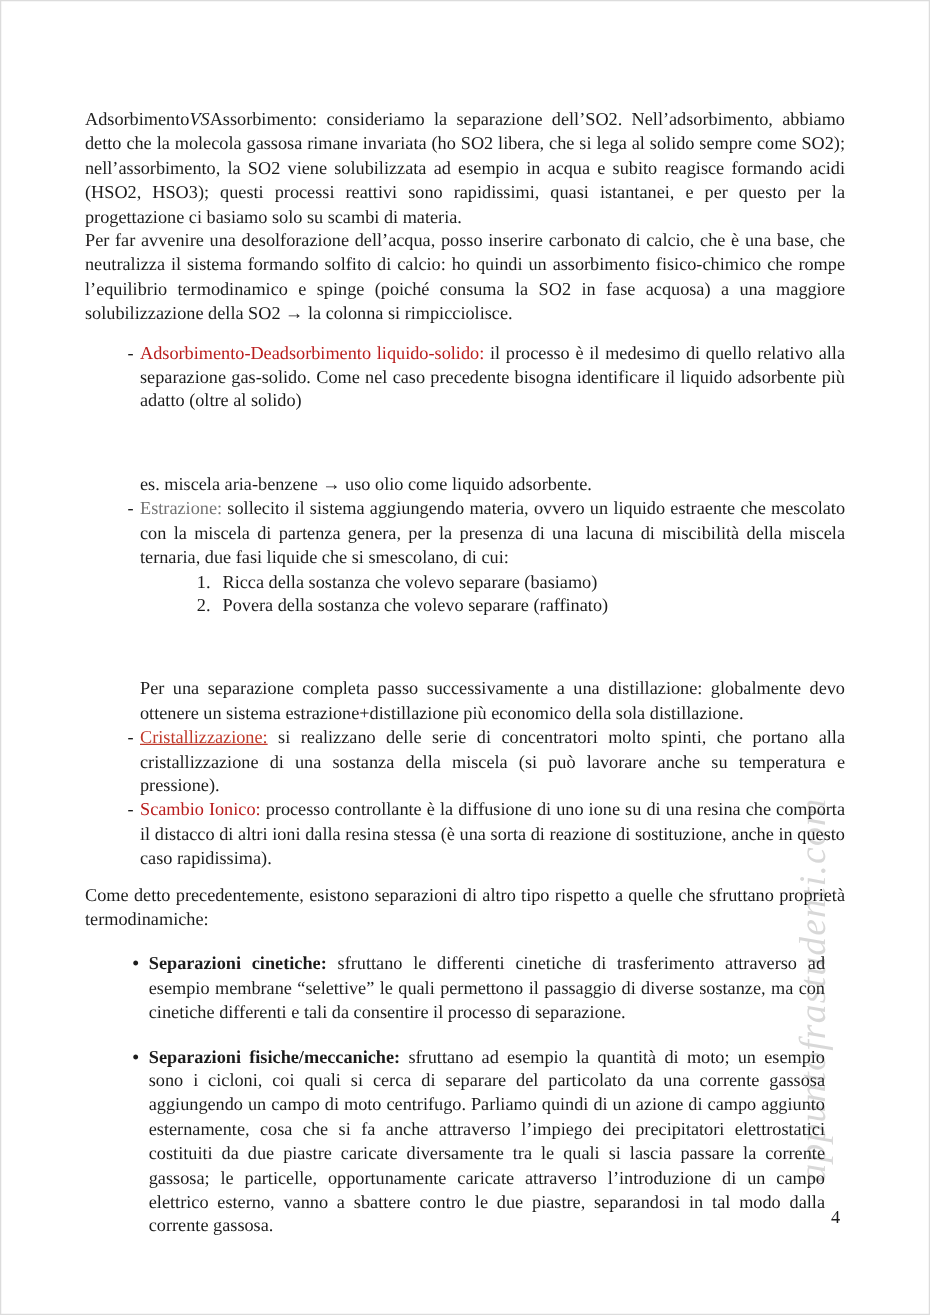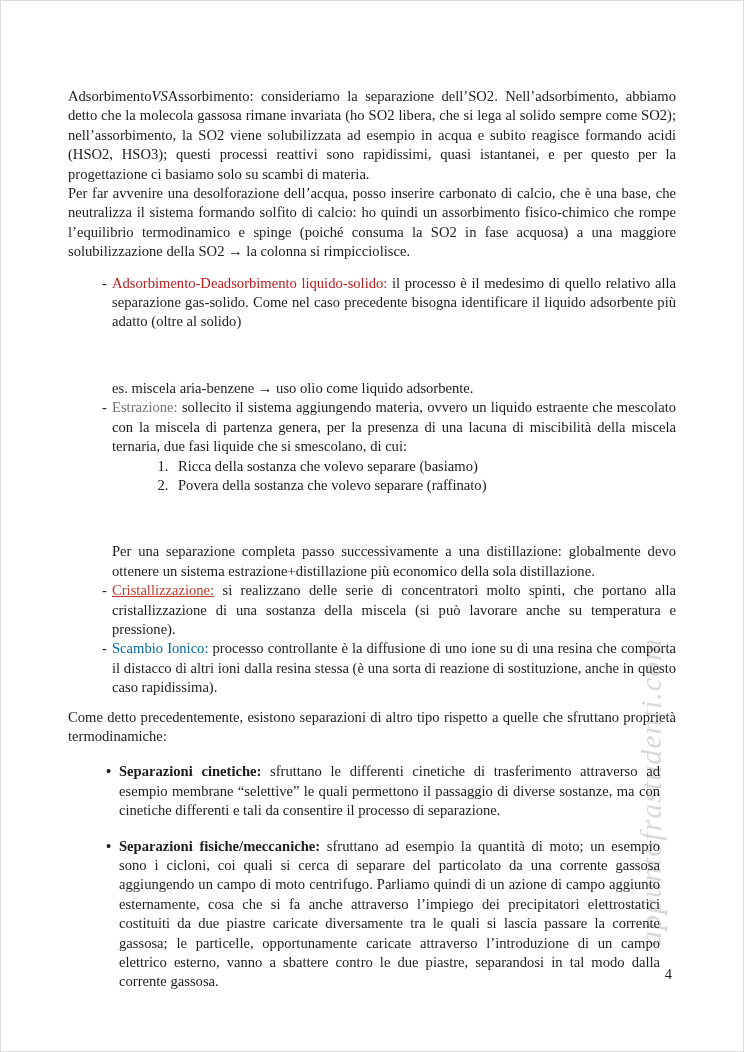--- a/index.html
+++ b/index.html
@@ -134,21 +134,21 @@
         <li>Ricca della sostanza che volevo separare (basiamo)</li>
         <li>Povera della sostanza che volevo separare (raffinato)</li>
       </ol>
       <div class="continuation">Per una separazione completa passo successivamente a una distillazione: globalmente devo ottenere un sistema estrazione+distillazione più economico della sola distillazione.</div>
     </li>
     <li>
       <span class="red-label" style="color: rgb(192, 57, 43); text-decoration: underline;">Cristallizzazione:</span>
       <span>si realizzano delle serie di concentratori molto spinti, che portano alla cristallizzazione di una sostanza della miscela (si può lavorare anche su temperatura e pressione).</span>
     </li>
     <li>
-      <span class="red-label" style="color: #0369a1;">Scambio Ionico:</span>
+      <span class="red-label" style="color: #b91c1c;">Scambio Ionico:</span>
       <span>processo controllante è la diffusione di uno ione su di una resina che comporta il distacco di altri ioni dalla resina stessa (è una sorta di reazione di sostituzione, anche in questo caso rapidissima).</span>
     </li>
   </ul>
 
   <p class="para mid-para">Come detto precedentemente, esistono separazioni di altro tipo rispetto a quelle che sfruttano proprietà termodinamiche:</p>
 
   <ul class="bullet-list">
     <li>
       <span class="bold-label">Separazioni cinetiche:</span>
       <span>sfruttano le differenti cinetiche di trasferimento attraverso ad esempio membrane “selettive” le quali permettono il passaggio di diverse sostanze, ma con cinetiche differenti e tali da consentire il processo di separazione.</span>

